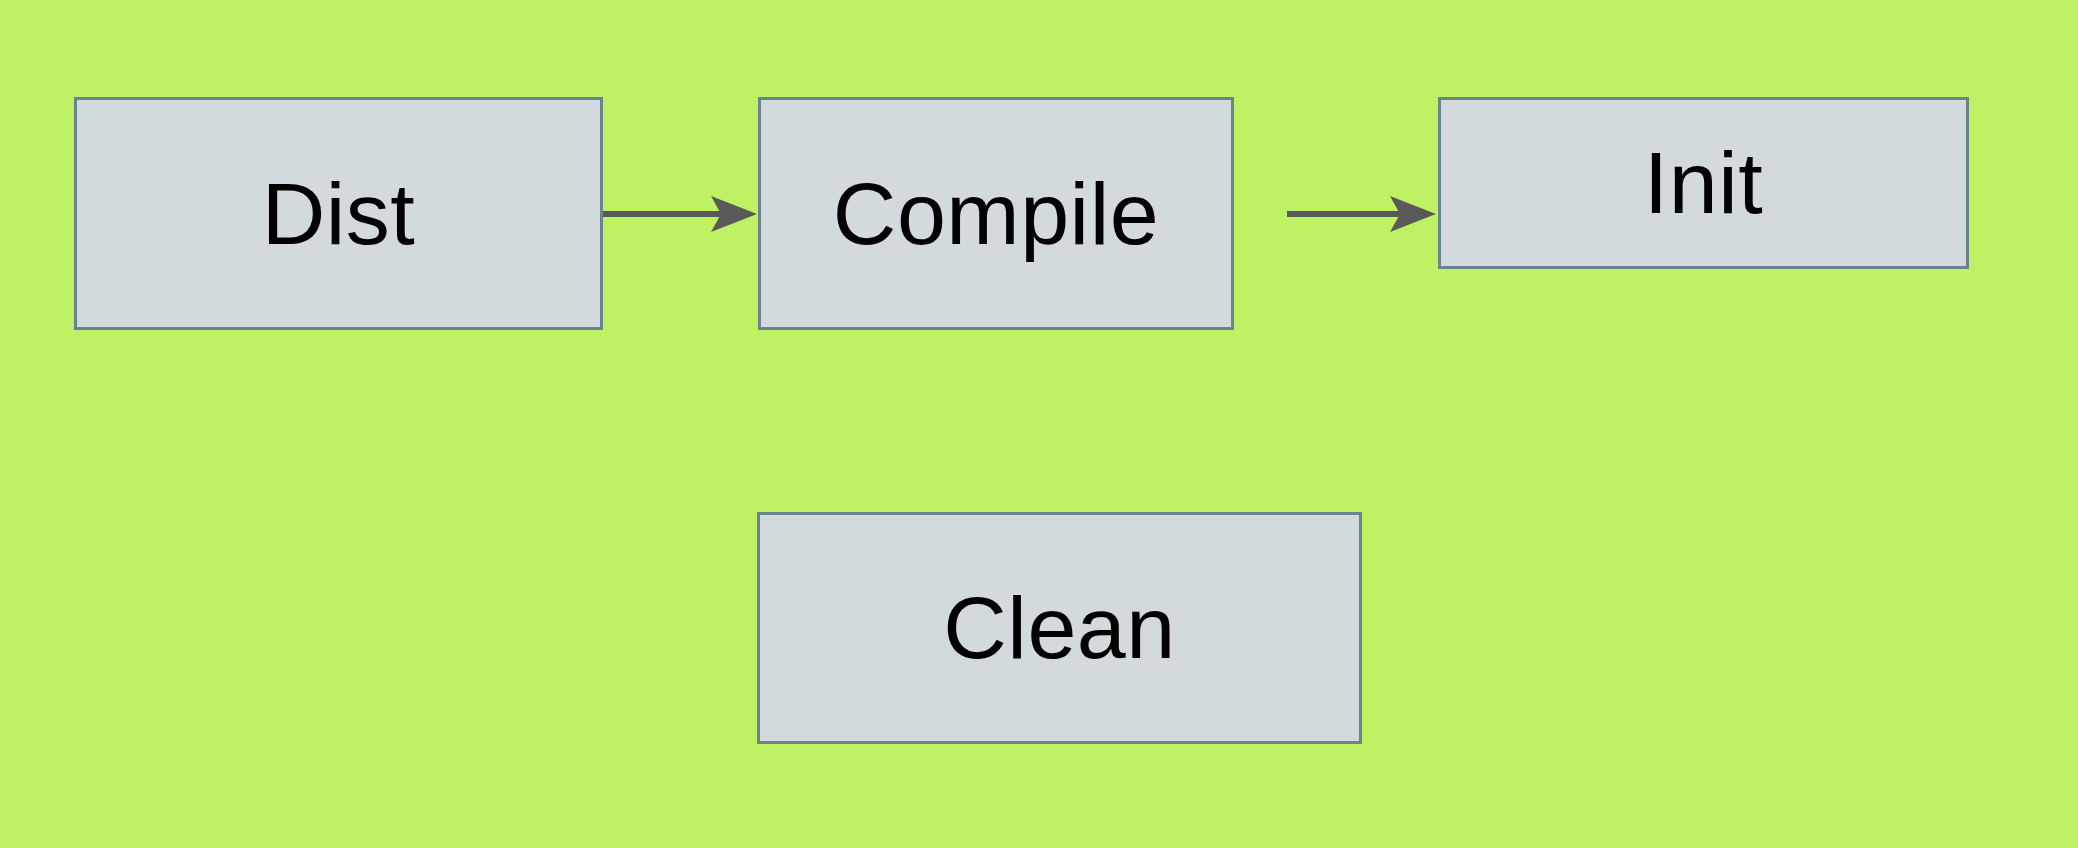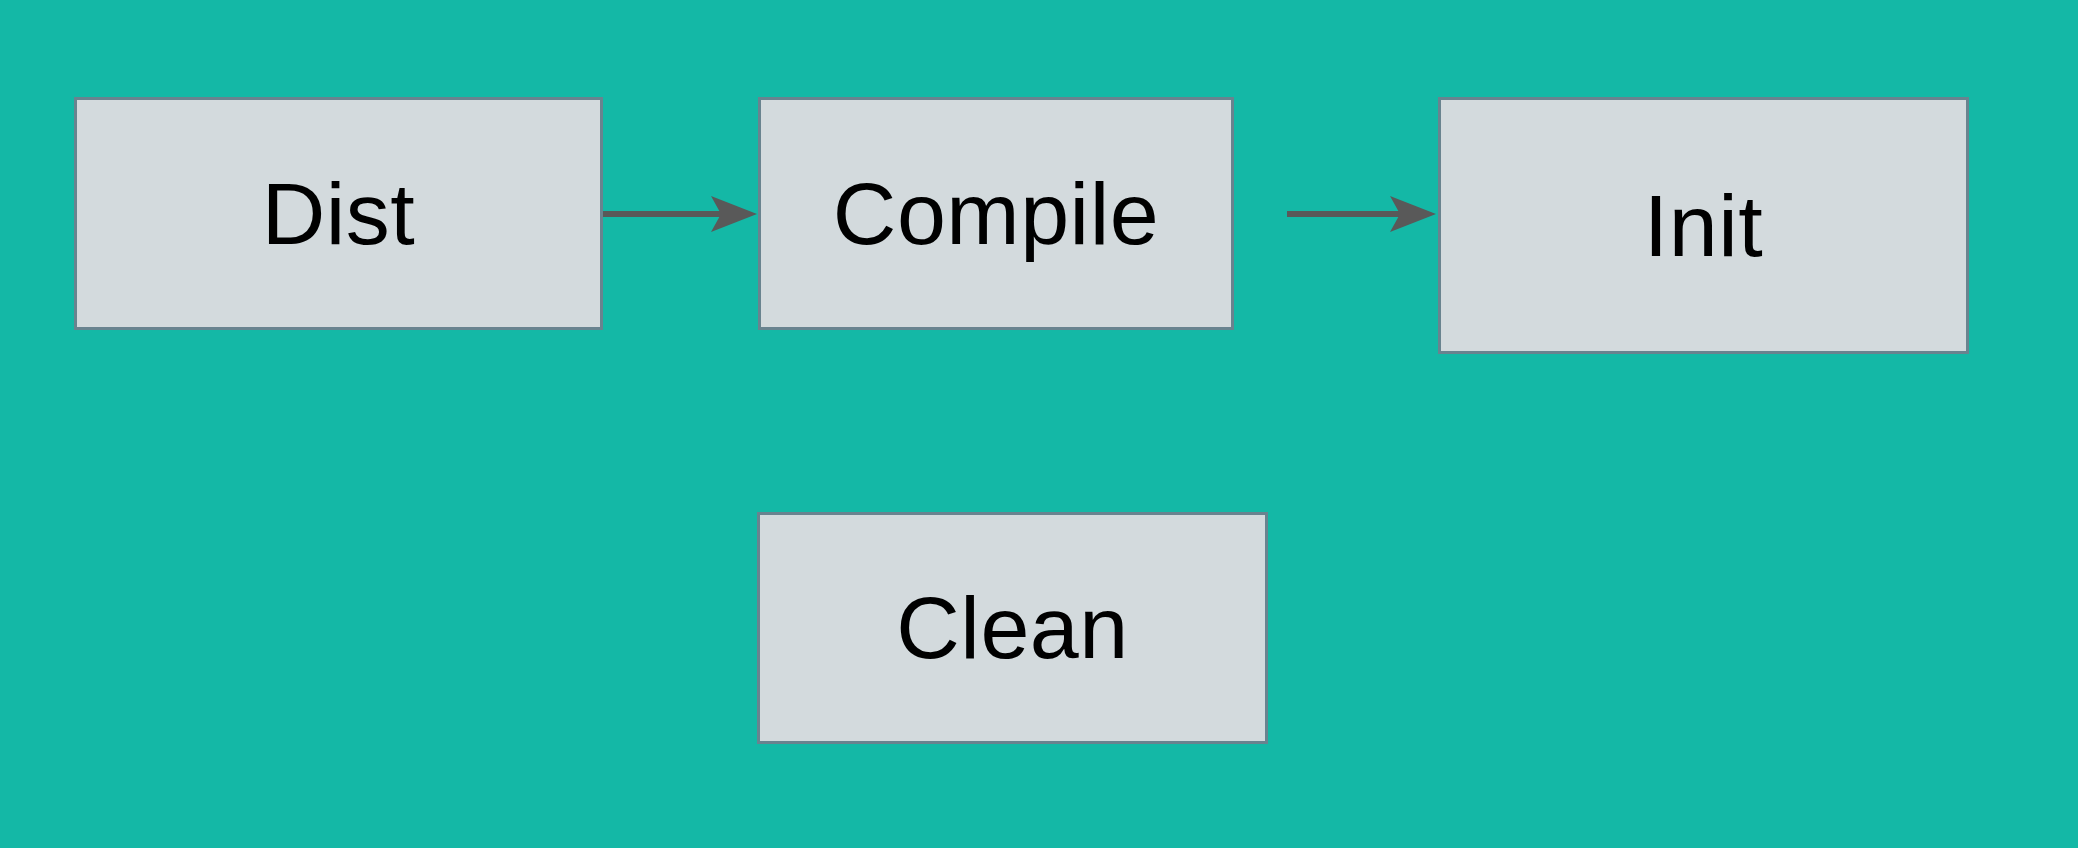--- a/index.html
+++ b/index.html
@@ -4,21 +4,21 @@
 <style>
   html, body {
     margin: 0;
     padding: 0;
     background: #ffffff;
   }
   .canvas {
     position: relative;
     width: 2078px;
     height: 848px;
-    background: #14b8a6;
+    background: #bef264;
     font-family: "Liberation Sans", sans-serif;
     overflow: hidden;
   }
   .node {
     position: absolute;
     box-sizing: border-box;
     background: #d3dadd;
     border: 3px solid #69838f;
     display: flex;
     align-items: center;
@@ -26,22 +26,22 @@
   }
   .node-label {
     font-size: 88px;
     line-height: 1;
     color: #000000;
     white-space: nowrap;
     letter-spacing: 0.5px;
   }
   .node-dist    { left: 74px;   top: 97px;  width: 529px; height: 233px; }
   .node-compile { left: 758px;  top: 97px;  width: 476px; height: 233px; }
-  .node-init    { left: 1438px; top: 97px;  width: 531px; height: 257px; }
-  .node-clean   { left: 757px;  top: 512px; width: 511px; height: 232px; }
+  .node-init    { left: 1438px; top: 97px;  width: 531px; height: 172px; }
+  .node-clean   { left: 757px;  top: 512px; width: 605px; height: 232px; }
   .edges-layer {
     position: absolute;
     left: 0;
     top: 0;
     width: 2078px;
     height: 848px;
     pointer-events: none;
   }
   .edge-line {
     stroke: #595959;

